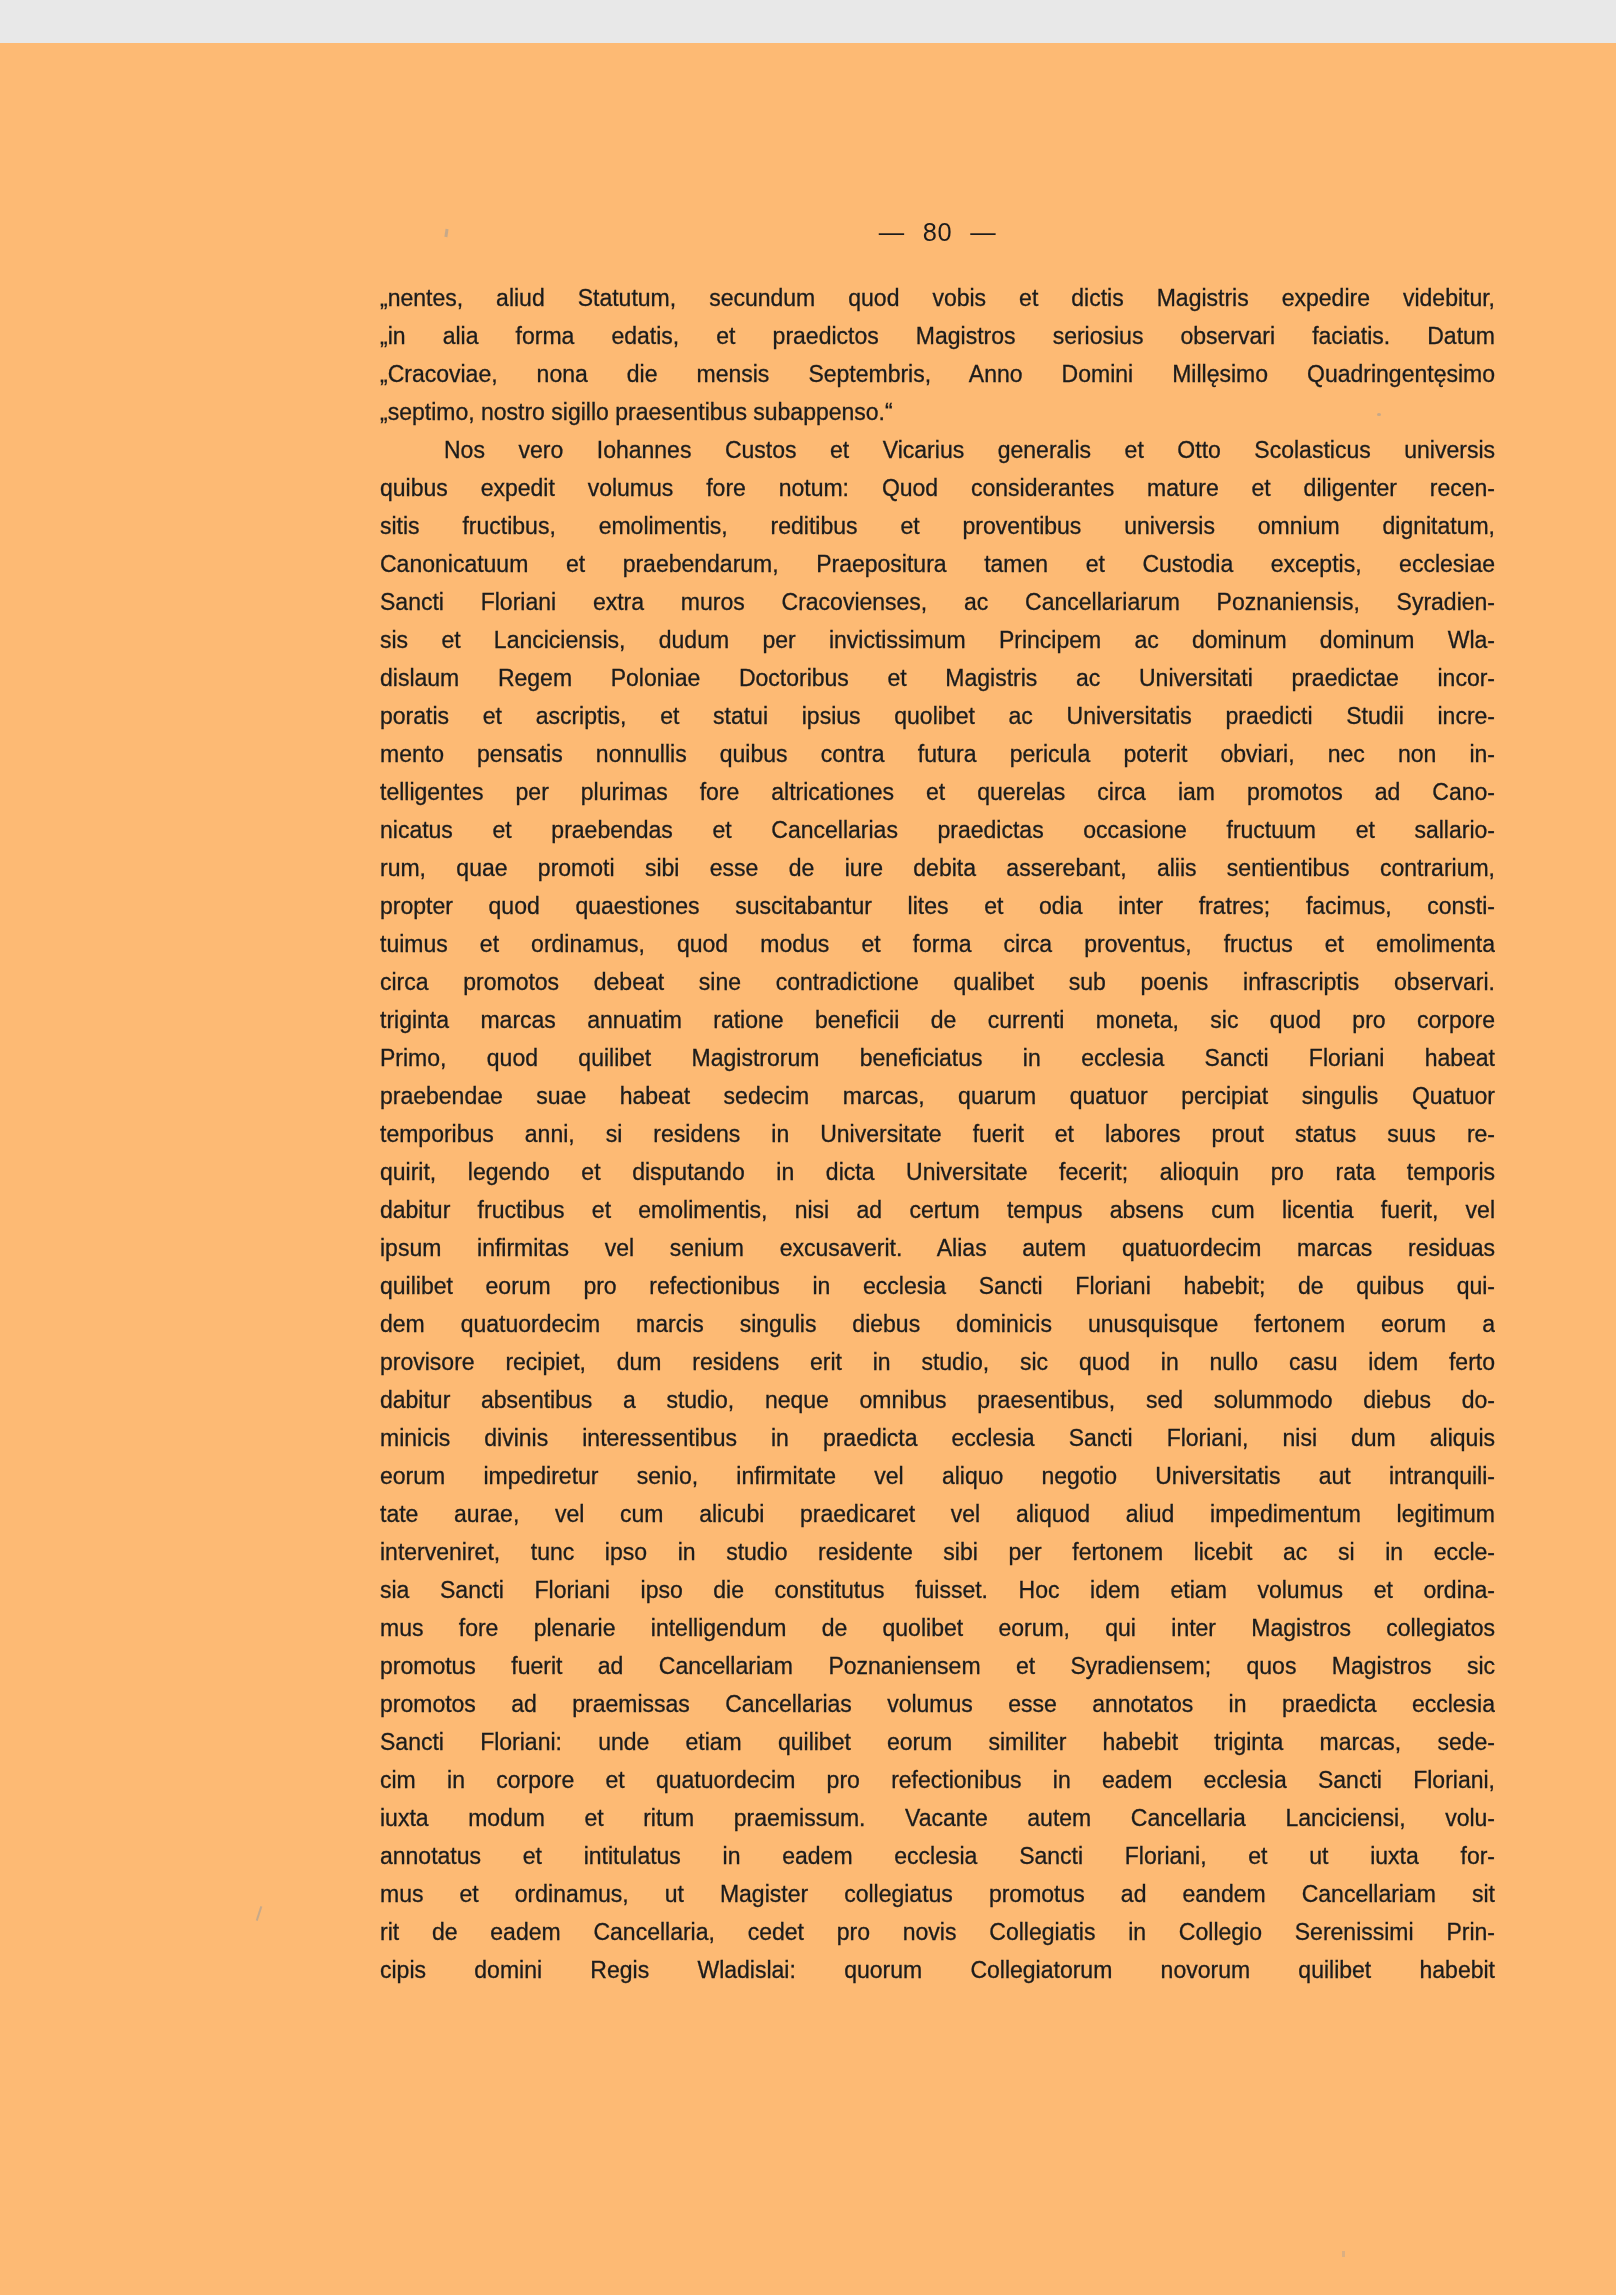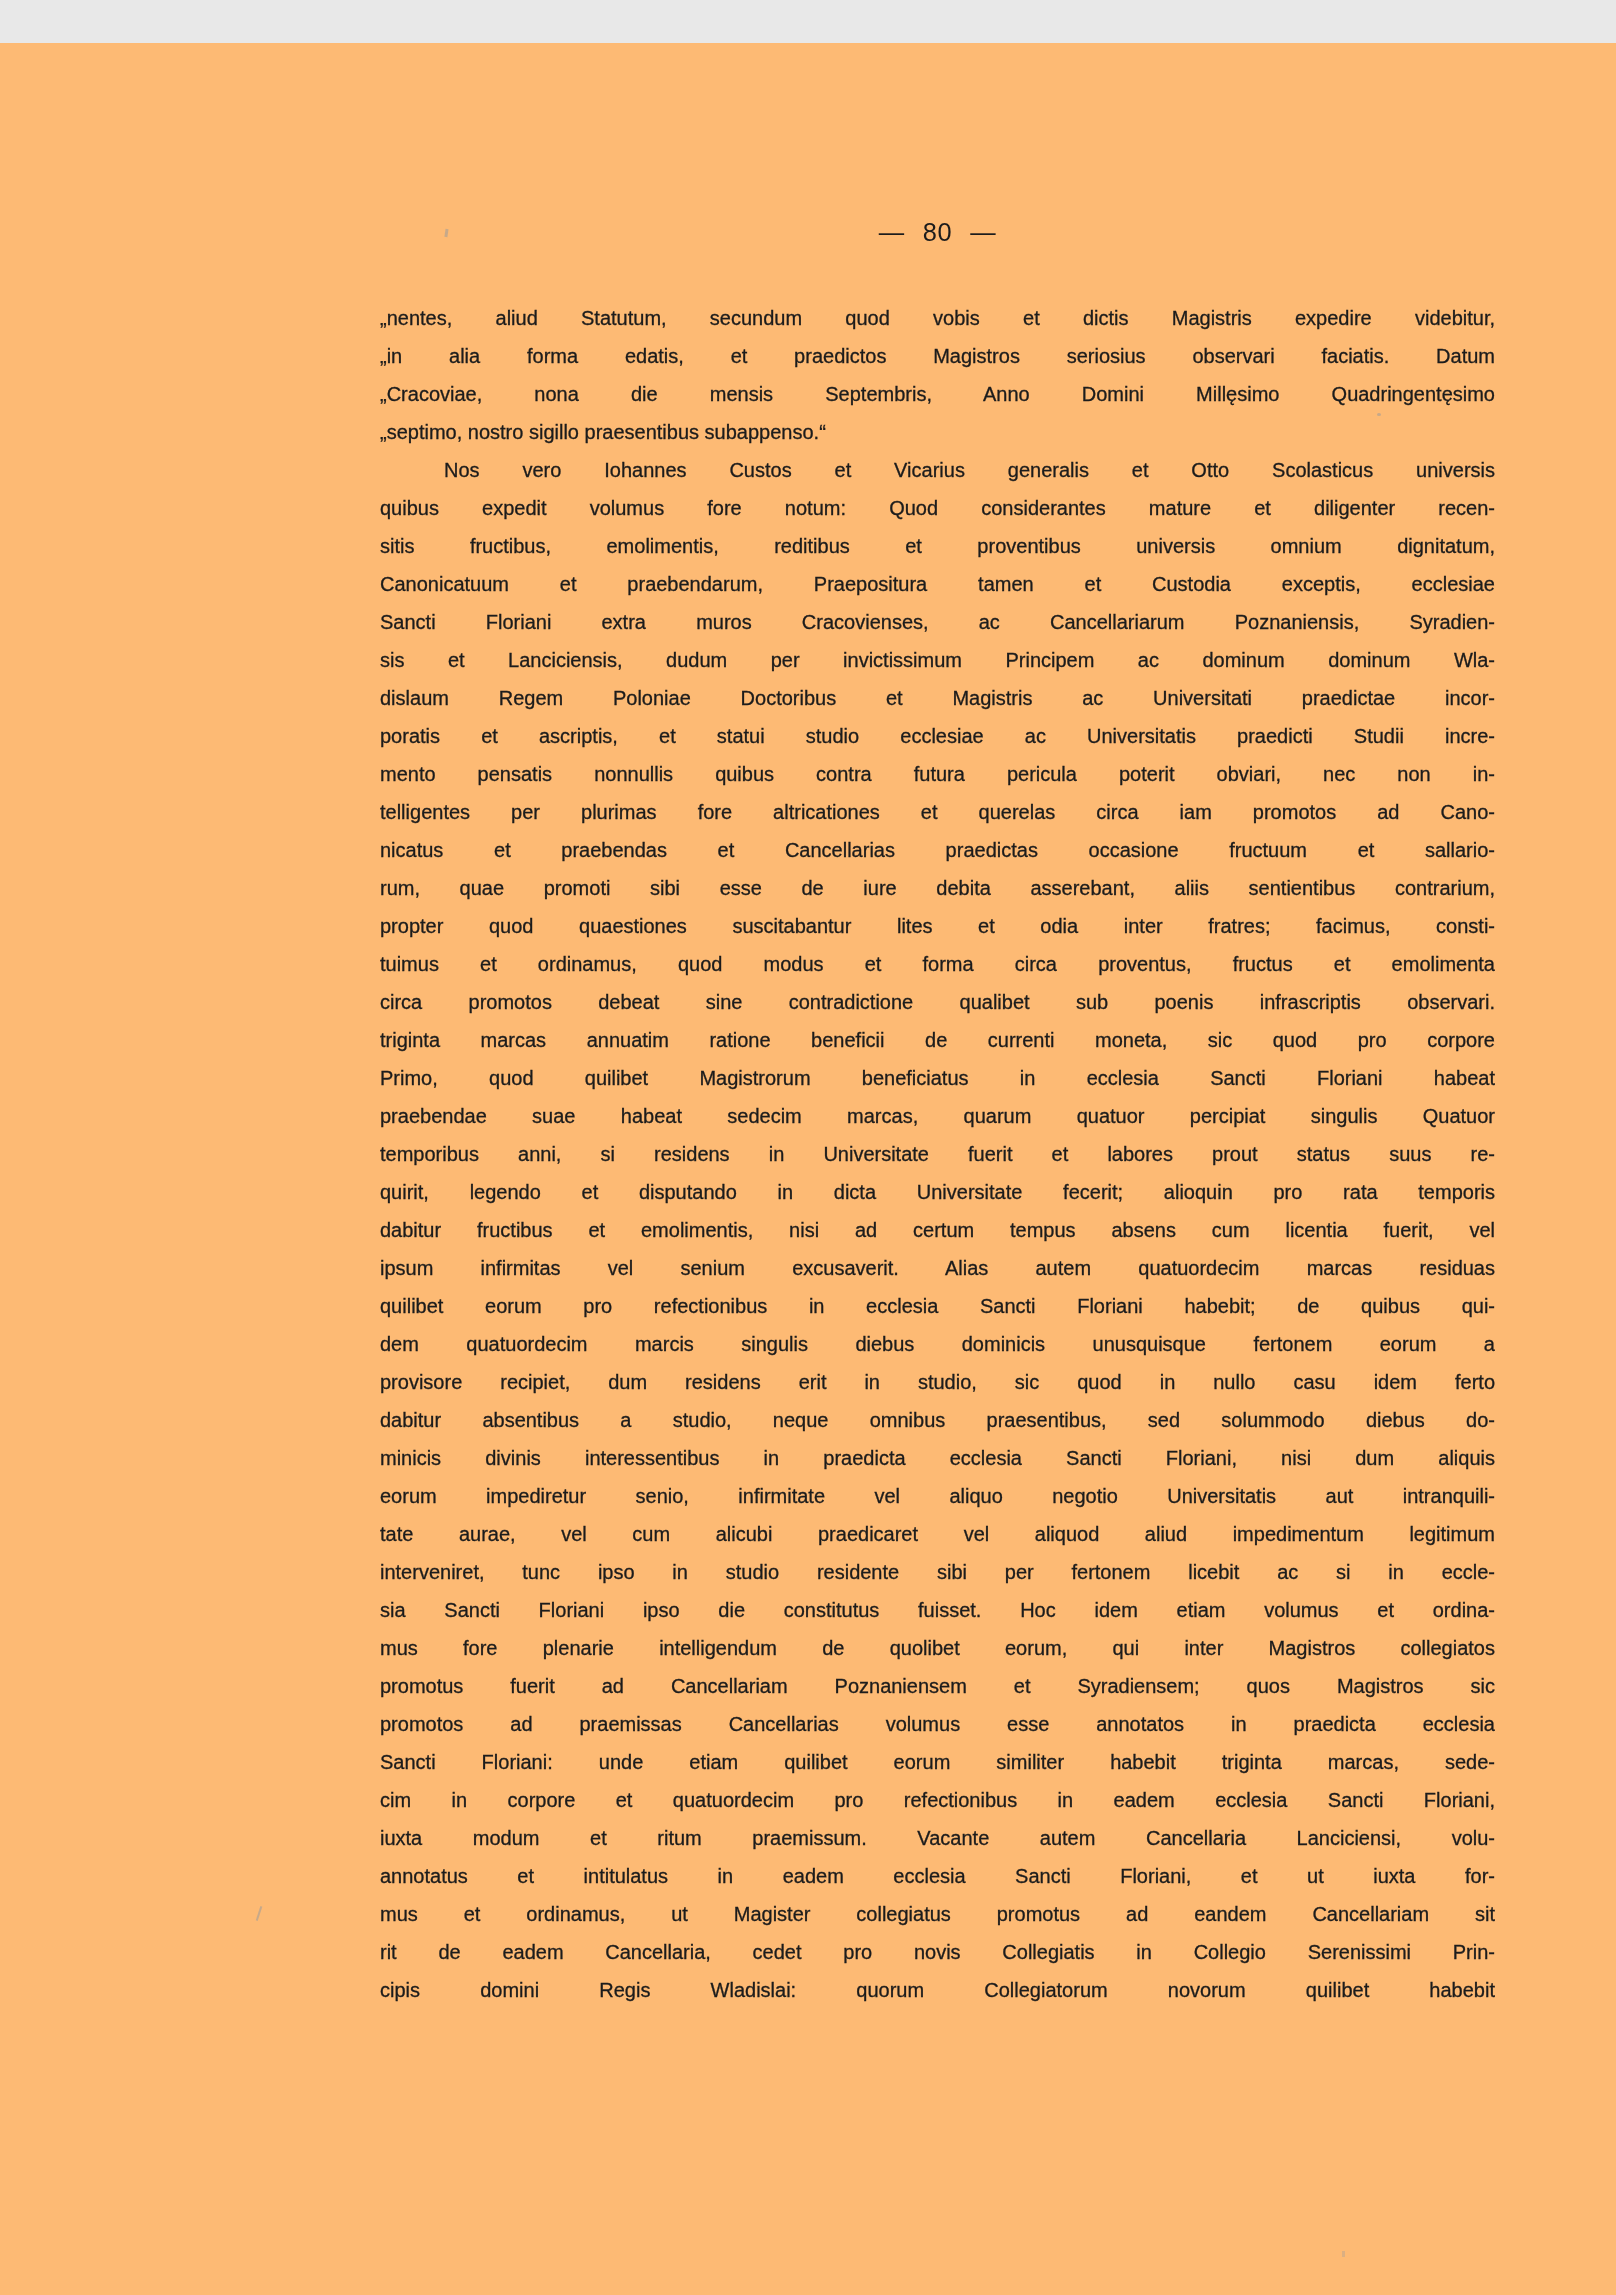--- a/index.html
+++ b/index.html
@@ -27,23 +27,23 @@
     text-align: center;
     font-size: 25.4px;
     letter-spacing: 0.6px;
   }
   .running-head .pagenum {
     margin: 0 18px;
   }
   .text-block {
     position: absolute;
     left: 380px;
-    top: 256px;
+    top: 236px;
     width: 1115px;
-    font-size: 20px;
+    font-size: 23px;
     -webkit-text-stroke: 0.3px #1c1c1c;
   }
   .text-line {
     height: 38px;
     line-height: 38px;
     text-align: justify;
     text-align-last: justify;
     overflow: hidden;
     white-space: normal;
   }
@@ -79,21 +79,21 @@
       <div class="text-line">„in alia forma edatis, et praedictos Magistros seriosius observari faciatis. Datum</div>
       <div class="text-line">„Cracoviae, nona die mensis Septembris, Anno Domini Millęsimo Quadringentęsimo</div>
       <div class="text-line flush">„septimo, nostro sigillo praesentibus subappenso.“</div>
       <div class="text-line indent">Nos vero Iohannes Custos et Vicarius generalis et Otto Scolasticus universis</div>
       <div class="text-line">quibus expedit volumus fore notum: Quod considerantes mature et diligenter recen-</div>
       <div class="text-line">sitis fructibus, emolimentis, reditibus et proventibus universis omnium dignitatum,</div>
       <div class="text-line">Canonicatuum et praebendarum, Praepositura tamen et Custodia exceptis, ecclesiae</div>
       <div class="text-line">Sancti Floriani extra muros Cracovienses, ac Cancellariarum Poznaniensis, Syradien-</div>
       <div class="text-line">sis et Lanciciensis, dudum per invictissimum Principem ac dominum dominum Wla-</div>
       <div class="text-line">dislaum Regem Poloniae Doctoribus et Magistris ac Universitati praedictae incor-</div>
-      <div class="text-line">poratis et ascriptis, et statui studio ecclesiae ac Universitatis praedicti Studii incre-</div>
+      <div class="text-line">poratis et ascriptis, et statui ipsius quolibet ac Universitatis praedicti Studii incre-</div>
       <div class="text-line">mento pensatis nonnullis quibus contra futura pericula poterit obviari, nec non in-</div>
       <div class="text-line">telligentes per plurimas fore altricationes et querelas circa iam promotos ad Cano-</div>
       <div class="text-line">nicatus et praebendas et Cancellarias praedictas occasione fructuum et sallario-</div>
       <div class="text-line">rum, quae promoti sibi esse de iure debita asserebant, aliis sentientibus contrarium,</div>
       <div class="text-line">propter quod quaestiones suscitabantur lites et odia inter fratres; facimus, consti-</div>
       <div class="text-line">tuimus et ordinamus, quod modus et forma circa proventus, fructus et emolimenta</div>
       <div class="text-line">circa promotos debeat sine contradictione qualibet sub poenis infrascriptis observari.</div>
       <div class="text-line">triginta marcas annuatim ratione beneficii de currenti moneta, sic quod pro corpore</div>
       <div class="text-line">Primo, quod quilibet Magistrorum beneficiatus in ecclesia Sancti Floriani habeat</div>
       <div class="text-line">praebendae suae habeat sedecim marcas, quarum quatuor percipiat singulis Quatuor</div>

